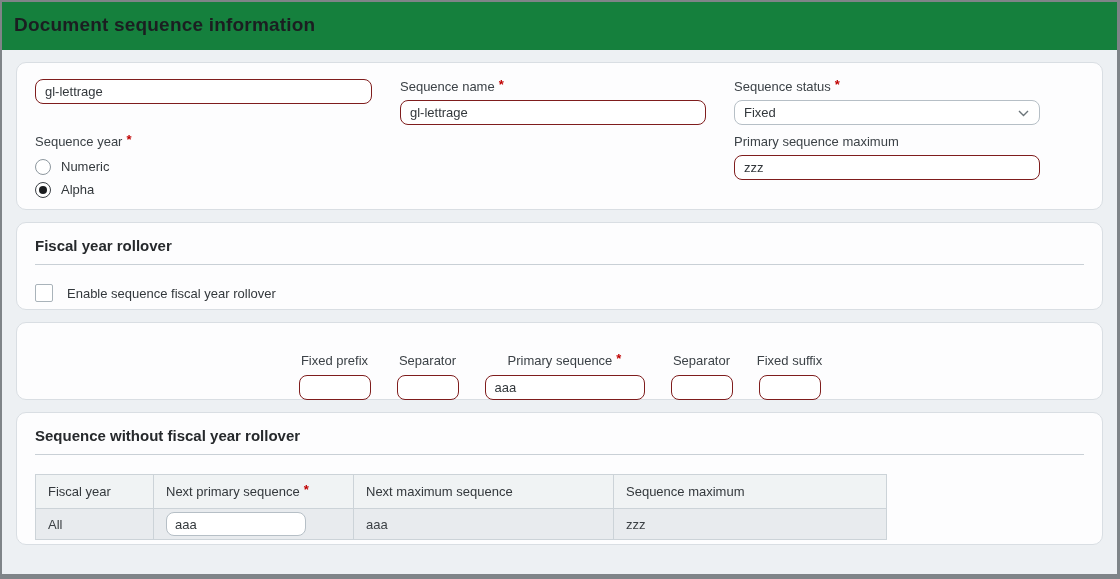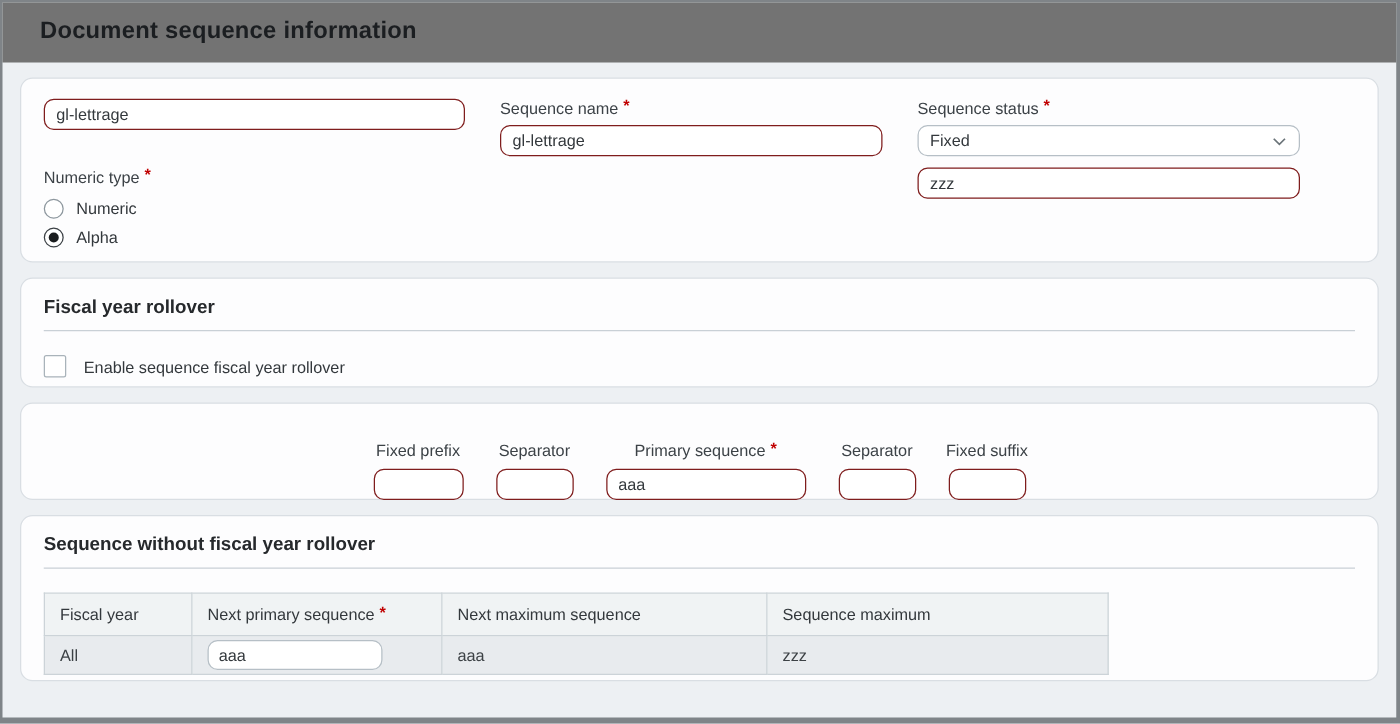--- a/index.html
+++ b/index.html
@@ -9,23 +9,23 @@
   .window {
     width: 1120px; height: 579px;
     border: 2px solid #7f8488;
     border-right-width: 3px;
     border-bottom-width: 5px;
     background: #edf0f3;
     display: flex; flex-direction: column;
   }
 
   .titlebar {
-    background: #737373;
+    background: #15803d;
     height: 48px;
-    padding: 12px 30px;
+    padding: 12px 12px;
     flex: 0 0 auto;
   }
   .titlebar h1 {
     font-size: 19px; font-weight: 700; color: #1b1e21; letter-spacing: .2px;
   }
 
   .content {
     flex: 1 1 auto;
     padding: 12px 14px;
     display: flex; flex-direction: column; gap: 12px;
@@ -150,32 +150,33 @@
           <span class="f-label"><span>Sequence status</span><span class="req">*</span></span>
           <div class="select">
             <span>Fixed</span>
             <svg class="chev" width="11" height="7" viewBox="0 0 11 7">
                 <path d="M1 1 L5.5 5.5 L10 1" fill="none" stroke="#6b7479" stroke-width="1.4"></path>
               </svg>
           </div>
         </div>
 
         <div>
-          <span class="f-label"><span>Numeric type</span><span class="req">*</span></span>
+          <span class="f-label"><span>Sequence year</span><span class="req">*</span></span>
           <div class="radio-row">
             <span class="radio"></span>
             <span class="radio-label">Numeric</span>
           </div>
           <div class="radio-row">
             <span class="radio selected"></span>
             <span class="radio-label">Alpha</span>
           </div>
         </div>
         <div></div>
         <div>
+          <span class="f-label">Primary sequence maximum</span>
           <input class="t-input" type="text" value="zzz" style="">
         </div>
       </div>
     </section>
 
     <section class="panel panel-fyr">
       <div class="sec-head">Fiscal year rollover</div>
       <div class="check-row">
         <span class="checkbox"></span>
         <span class="check-label">Enable sequence fiscal year rollover</span>

